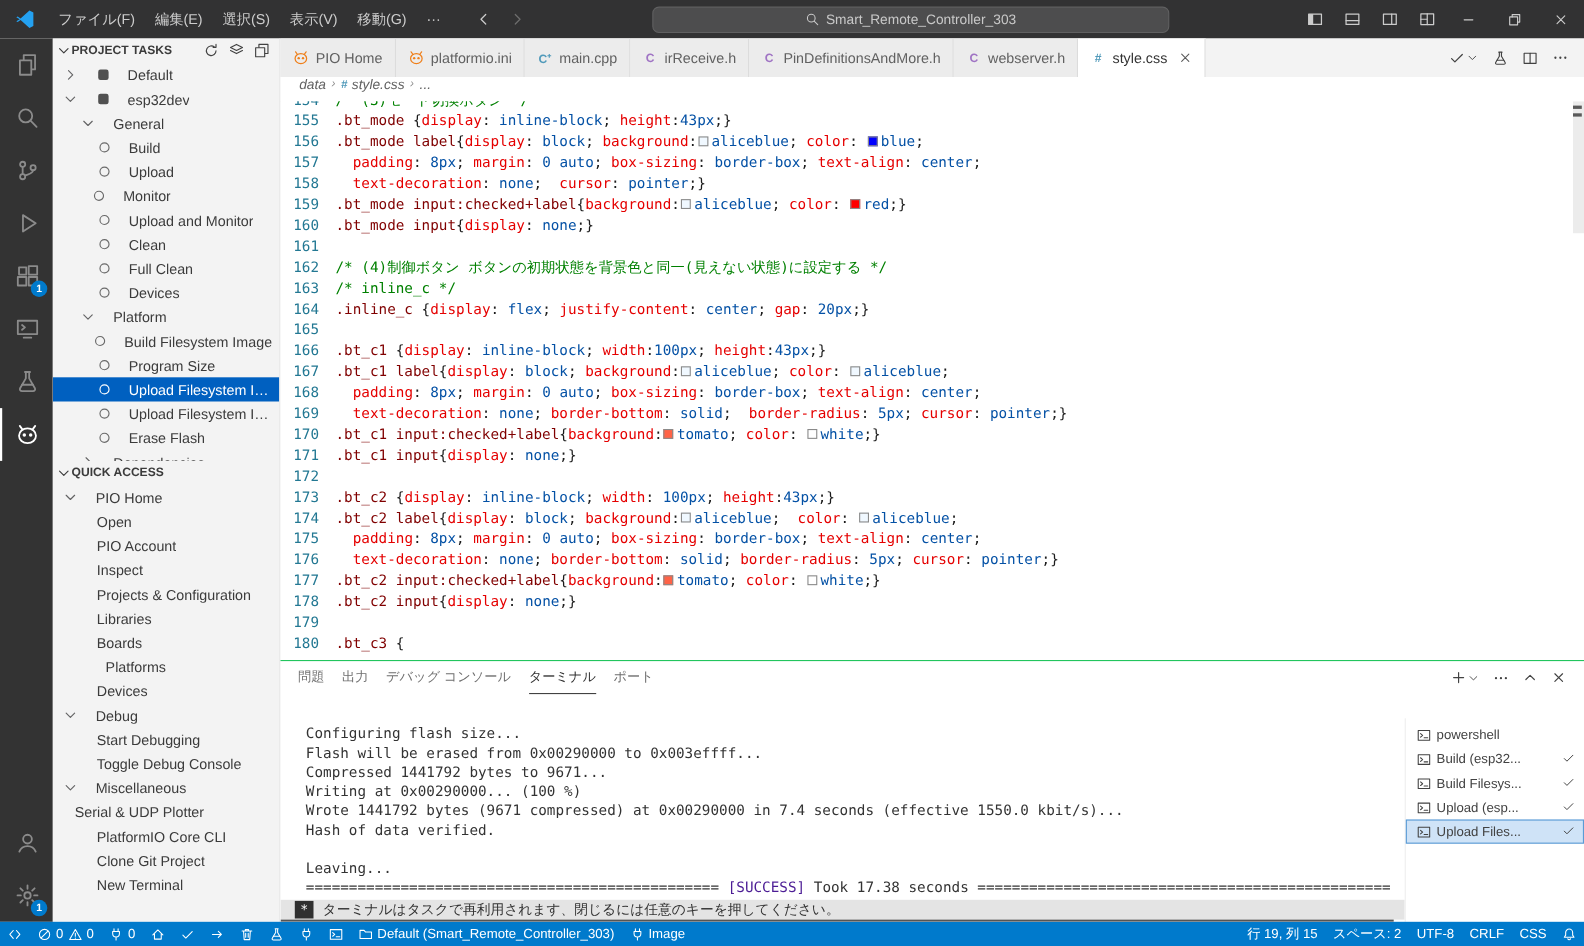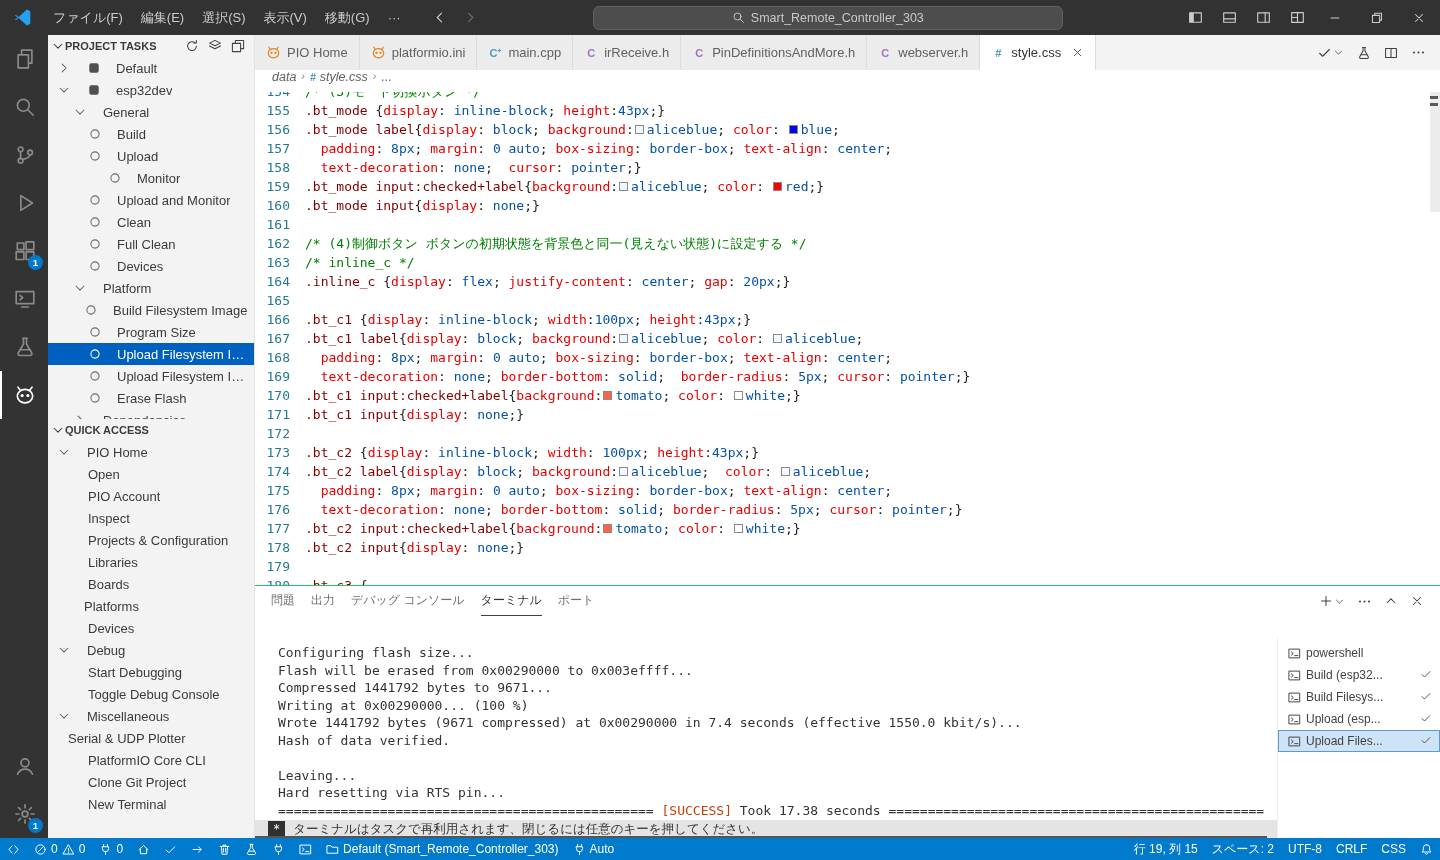--- a/index.html
+++ b/index.html
@@ -335,21 +335,21 @@
             <span class="rlabel">Build</span>
           </div>
           <div class="row" style="padding-left:40px">
             <span class="ricon" style="color:">
               <svg width="14" height="14" viewBox="0 0 16 16" fill="none" stroke="currentColor" stroke-width="1.2" stroke-linecap="round" stroke-linejoin="round">
                 <circle cx="8" cy="8" r="4.7"></circle>
               </svg>
             </span>
             <span class="rlabel">Upload</span>
           </div>
-          <div class="row" style="padding-left:60px">
+          <div class="row" style="padding-left:35px">
             <span class="ricon" style="color:">
               <svg width="14" height="14" viewBox="0 0 16 16" fill="none" stroke="currentColor" stroke-width="1.2" stroke-linecap="round" stroke-linejoin="round">
                 <circle cx="8" cy="8" r="4.7"></circle>
               </svg>
             </span>
             <span class="rlabel">Monitor</span>
           </div>
           <div class="row" style="padding-left:40px">
             <span class="ricon" style="color:">
               <svg width="14" height="14" viewBox="0 0 16 16" fill="none" stroke="currentColor" stroke-width="1.2" stroke-linecap="round" stroke-linejoin="round">
@@ -467,21 +467,21 @@
           </div>
           <div class="row" style="padding-left:40px">
             <span class="rlabel">Projects &amp; Configuration</span>
           </div>
           <div class="row" style="padding-left:40px">
             <span class="rlabel">Libraries</span>
           </div>
           <div class="row" style="padding-left:40px">
             <span class="rlabel">Boards</span>
           </div>
-          <div class="row" style="padding-left:36px">
+          <div class="row" style="padding-left:48px">
             <span class="rlabel">Platforms</span>
           </div>
           <div class="row" style="padding-left:40px">
             <span class="rlabel">Devices</span>
           </div>
           <div class="row" style="padding-left:8px">
             <span class="chev">
               <svg width="14" height="14" viewBox="0 0 16 16" fill="none" stroke="currentColor" stroke-width="1.2" stroke-linecap="round" stroke-linejoin="round">
                 <path d="M3.6 6L8 10.4 12.4 6"></path>
               </svg>
@@ -704,22 +704,21 @@
         <div class="panelbody">
           <div class="terminal" id="terminal">
               <div class="tline">Configuring flash size...</div>
               <div class="tline">Flash will be erased from 0x00290000 to 0x003effff...</div>
               <div class="tline">Compressed 1441792 bytes to 9671...</div>
               <div class="tline">Writing at 0x00290000... (100 %)</div>
               <div class="tline">Wrote 1441792 bytes (9671 compressed) at 0x00290000 in 7.4 seconds (effective 1550.0 kbit/s)...</div>
               <div class="tline">Hash of data verified.</div>
               <div class="tline">&nbsp;</div>
               <div class="tline">Leaving...</div>
-              <div class="tline">Hard resetting via RTS pin...</div>
-              <div class="tline">================================================ <span class="succ" style="color:#c2410c">[SUCCESS]</span> Took 17.38 seconds ================================================</div>
+              <div class="tline">================================================ <span class="succ" style="color:#4c1d95">[SUCCESS]</span> Took 17.38 seconds ================================================</div>
               <div class="reuse">
                 <span class="reusebadge">*</span>
                 <span>ターミナルはタスクで再利用されます、閉じるには任意のキーを押してください。</span>
               </div>
               <div class="termbottom"></div>
             </div>
           <div class="termlist" id="termlist">
               <div class="trow">
                 <span class="ic">
                   <svg width="13" height="13" viewBox="0 0 16 16" fill="none" stroke="currentColor" stroke-width="1.2" stroke-linecap="round" stroke-linejoin="round">
@@ -874,21 +873,21 @@
             </svg>
           </span>
           <span>Default (Smart_Remote_Controller_303)</span>
         </div>
         <div class="sseg">
           <span class="ic">
             <svg width="13" height="13" viewBox="0 0 16 16" fill="none" stroke="currentColor" stroke-width="1.2" stroke-linecap="round" stroke-linejoin="round">
               <path d="M5.7 1.8v2.8M10.3 1.8v2.8M4.2 4.6h7.6V7a3.8 3.8 0 0 1-7.6 0zM8 10.8v3.4"></path>
             </svg>
           </span>
-          <span>Auto</span>
+          <span>Image</span>
         </div>
       </div>
     <div class="sright" id="status-right">
         <div class="sseg">
           <span>行 19, 列 15</span>
         </div>
         <div class="sseg">
           <span>スペース: 2</span>
         </div>
         <div class="sseg">

